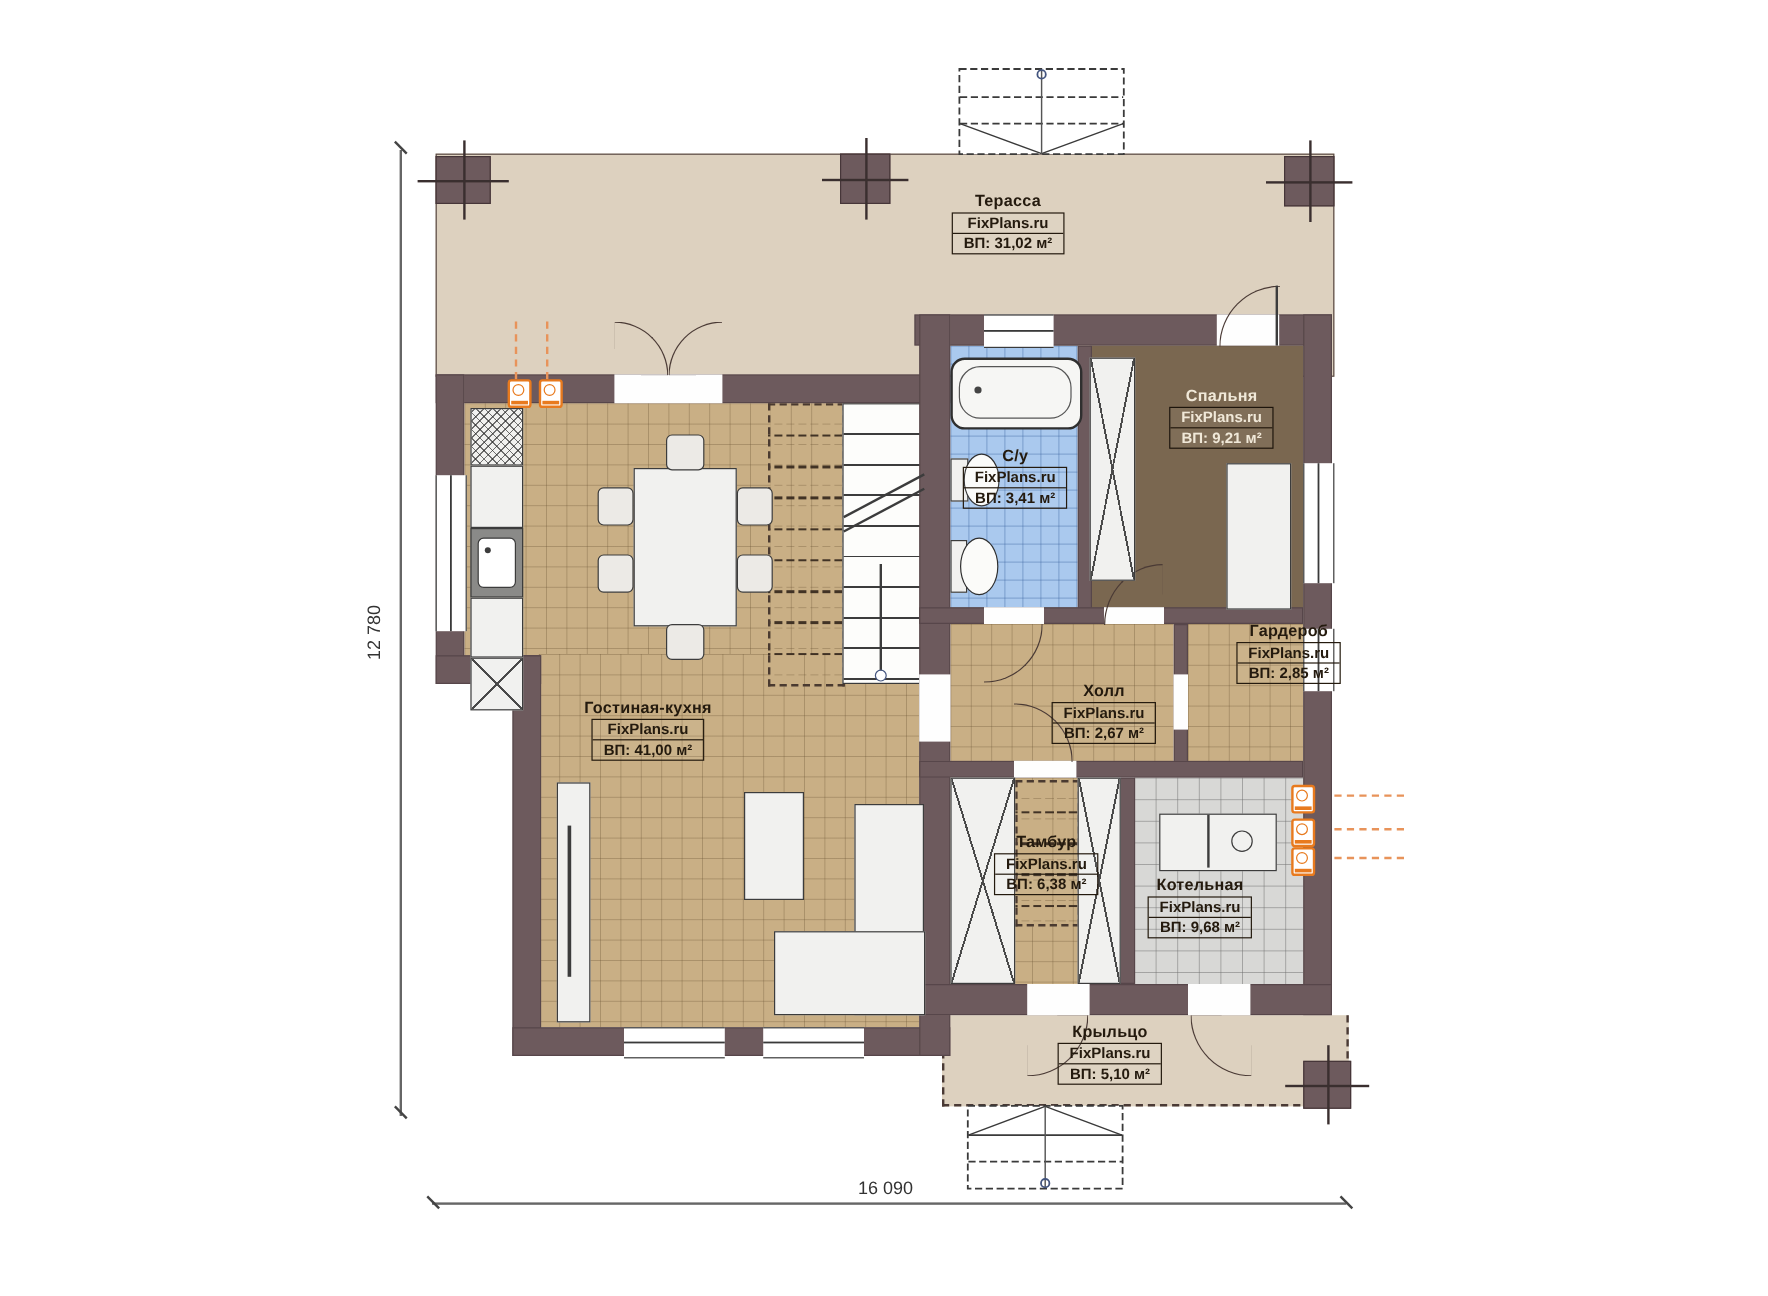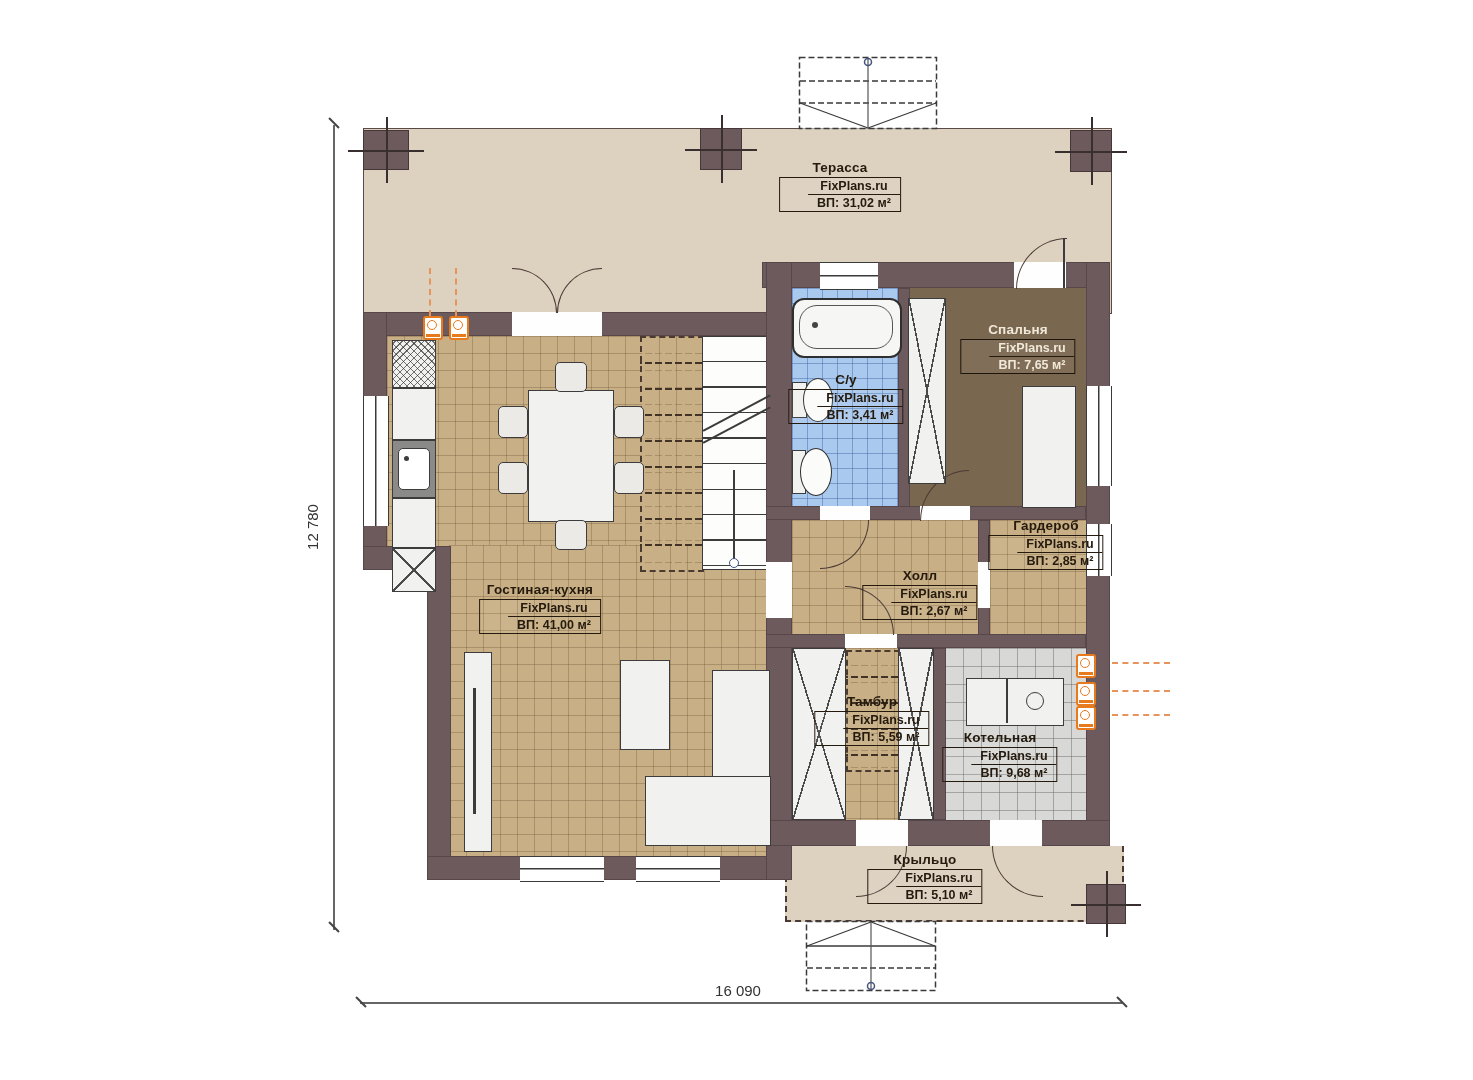--- a/index.html
+++ b/index.html
@@ -59,21 +59,21 @@
      background-image:repeating-linear-gradient(180deg,transparent 0 24px,#3c3c3c 24px 25.5px);}
   .thinline{background:#3c3c3c;z-index:9;}
   .dashv{border-left:2px dashed #e8935a;z-index:9;}
   .dashh{border-top:2px dashed #e8935a;z-index:9;}
   .omark{width:16px;height:20px;background:#fff;border:2px solid #e87a1e;border-radius:3px;z-index:10;}
   .omark .c{position:absolute;left:2px;top:2px;width:8px;height:8px;border:1.5px solid #e87a1e;border-radius:50%;}
   .omark .b{position:absolute;left:1px;right:1px;bottom:1px;height:3px;background:#e87a1e;}
   
   .room-label{position:absolute;transform:translateX(-50%);text-align:center;color:#241a0e;z-index:30;}
   .room-title{font-weight:bold;font-size:13.5px;margin-bottom:2px;letter-spacing:.2px;}
-  .room-box{border:1.5px solid #241a0e;display:inline-block;background:rgba(255,255,255,.05);padding-left:28px;}
+  .room-box{border:1.5px solid #241a0e;display:inline-block;background:rgba(255,255,255,.05);}
   .room-box .row{padding:1px 9px;font-size:12.5px;font-weight:bold;white-space:nowrap;}
   .room-box .row + .row{border-top:1.5px solid #241a0e;}
   
   .dimline{background:#666;z-index:12;}
   .tick{width:14px;height:2px;background:#444;transform:rotate(45deg);z-index:12;}
   .dimtext{color:#333;font-size:15px;z-index:12;white-space:nowrap;}
 </style>
 </head>
 <body>
 
@@ -251,46 +251,46 @@
   <div class="abs dimtext" style="left:738px;top:982px;transform:translateX(-50%);">16 090</div>
 
   <div class="room-label" style="left:840px;top:160px;">
     <div class="room-title">Терасса</div>
     <div class="room-box"><div class="row">FixPlans.ru</div>
       <div class="row">ВП: 31,02 м²</div></div>
   </div>
   <div class="room-label" style="left:1018px;top:322px;">
     <div class="room-title" style="color:#f0e8d8;">Спальня</div>
     <div class="room-box" style="color:#f0e8d8;border-color:#1d150c;"><div class="row">FixPlans.ru</div>
-      <div class="row">ВП: 7,65 м²</div></div>
+      <div class="row">ВП: 9,21 м²</div></div>
   </div>
   <div class="room-label" style="left:846px;top:372px;">
     <div class="room-title">С/у</div>
     <div class="room-box"><div class="row">FixPlans.ru</div>
       <div class="row">ВП: 3,41 м²</div></div>
   </div>
-  <div class="room-label" style="left:1046px;top:518px;">
+  <div class="room-label" style="left:1074px;top:518px;">
     <div class="room-title">Гардероб</div>
     <div class="room-box"><div class="row">FixPlans.ru</div>
       <div class="row">ВП: 2,85 м²</div></div>
   </div>
   <div class="room-label" style="left:920px;top:568px;">
     <div class="room-title">Холл</div>
     <div class="room-box"><div class="row">FixPlans.ru</div>
       <div class="row">ВП: 2,67 м²</div></div>
   </div>
   <div class="room-label" style="left:540px;top:582px;">
     <div class="room-title">Гостиная-кухня</div>
     <div class="room-box"><div class="row">FixPlans.ru</div>
       <div class="row">ВП: 41,00 м²</div></div>
   </div>
   <div class="room-label" style="left:872px;top:694px;">
     <div class="room-title">Тамбур</div>
     <div class="room-box"><div class="row">FixPlans.ru</div>
-      <div class="row">ВП: 5,59 м²</div></div>
+      <div class="row">ВП: 6,38 м²</div></div>
   </div>
   <div class="room-label" style="left:1000px;top:730px;">
     <div class="room-title">Котельная</div>
     <div class="room-box"><div class="row">FixPlans.ru</div>
       <div class="row">ВП: 9,68 м²</div></div>
   </div>
   <div class="room-label" style="left:925px;top:852px;">
     <div class="room-title">Крыльцо</div>
     <div class="room-box"><div class="row">FixPlans.ru</div>
       <div class="row">ВП: 5,10 м²</div></div>

